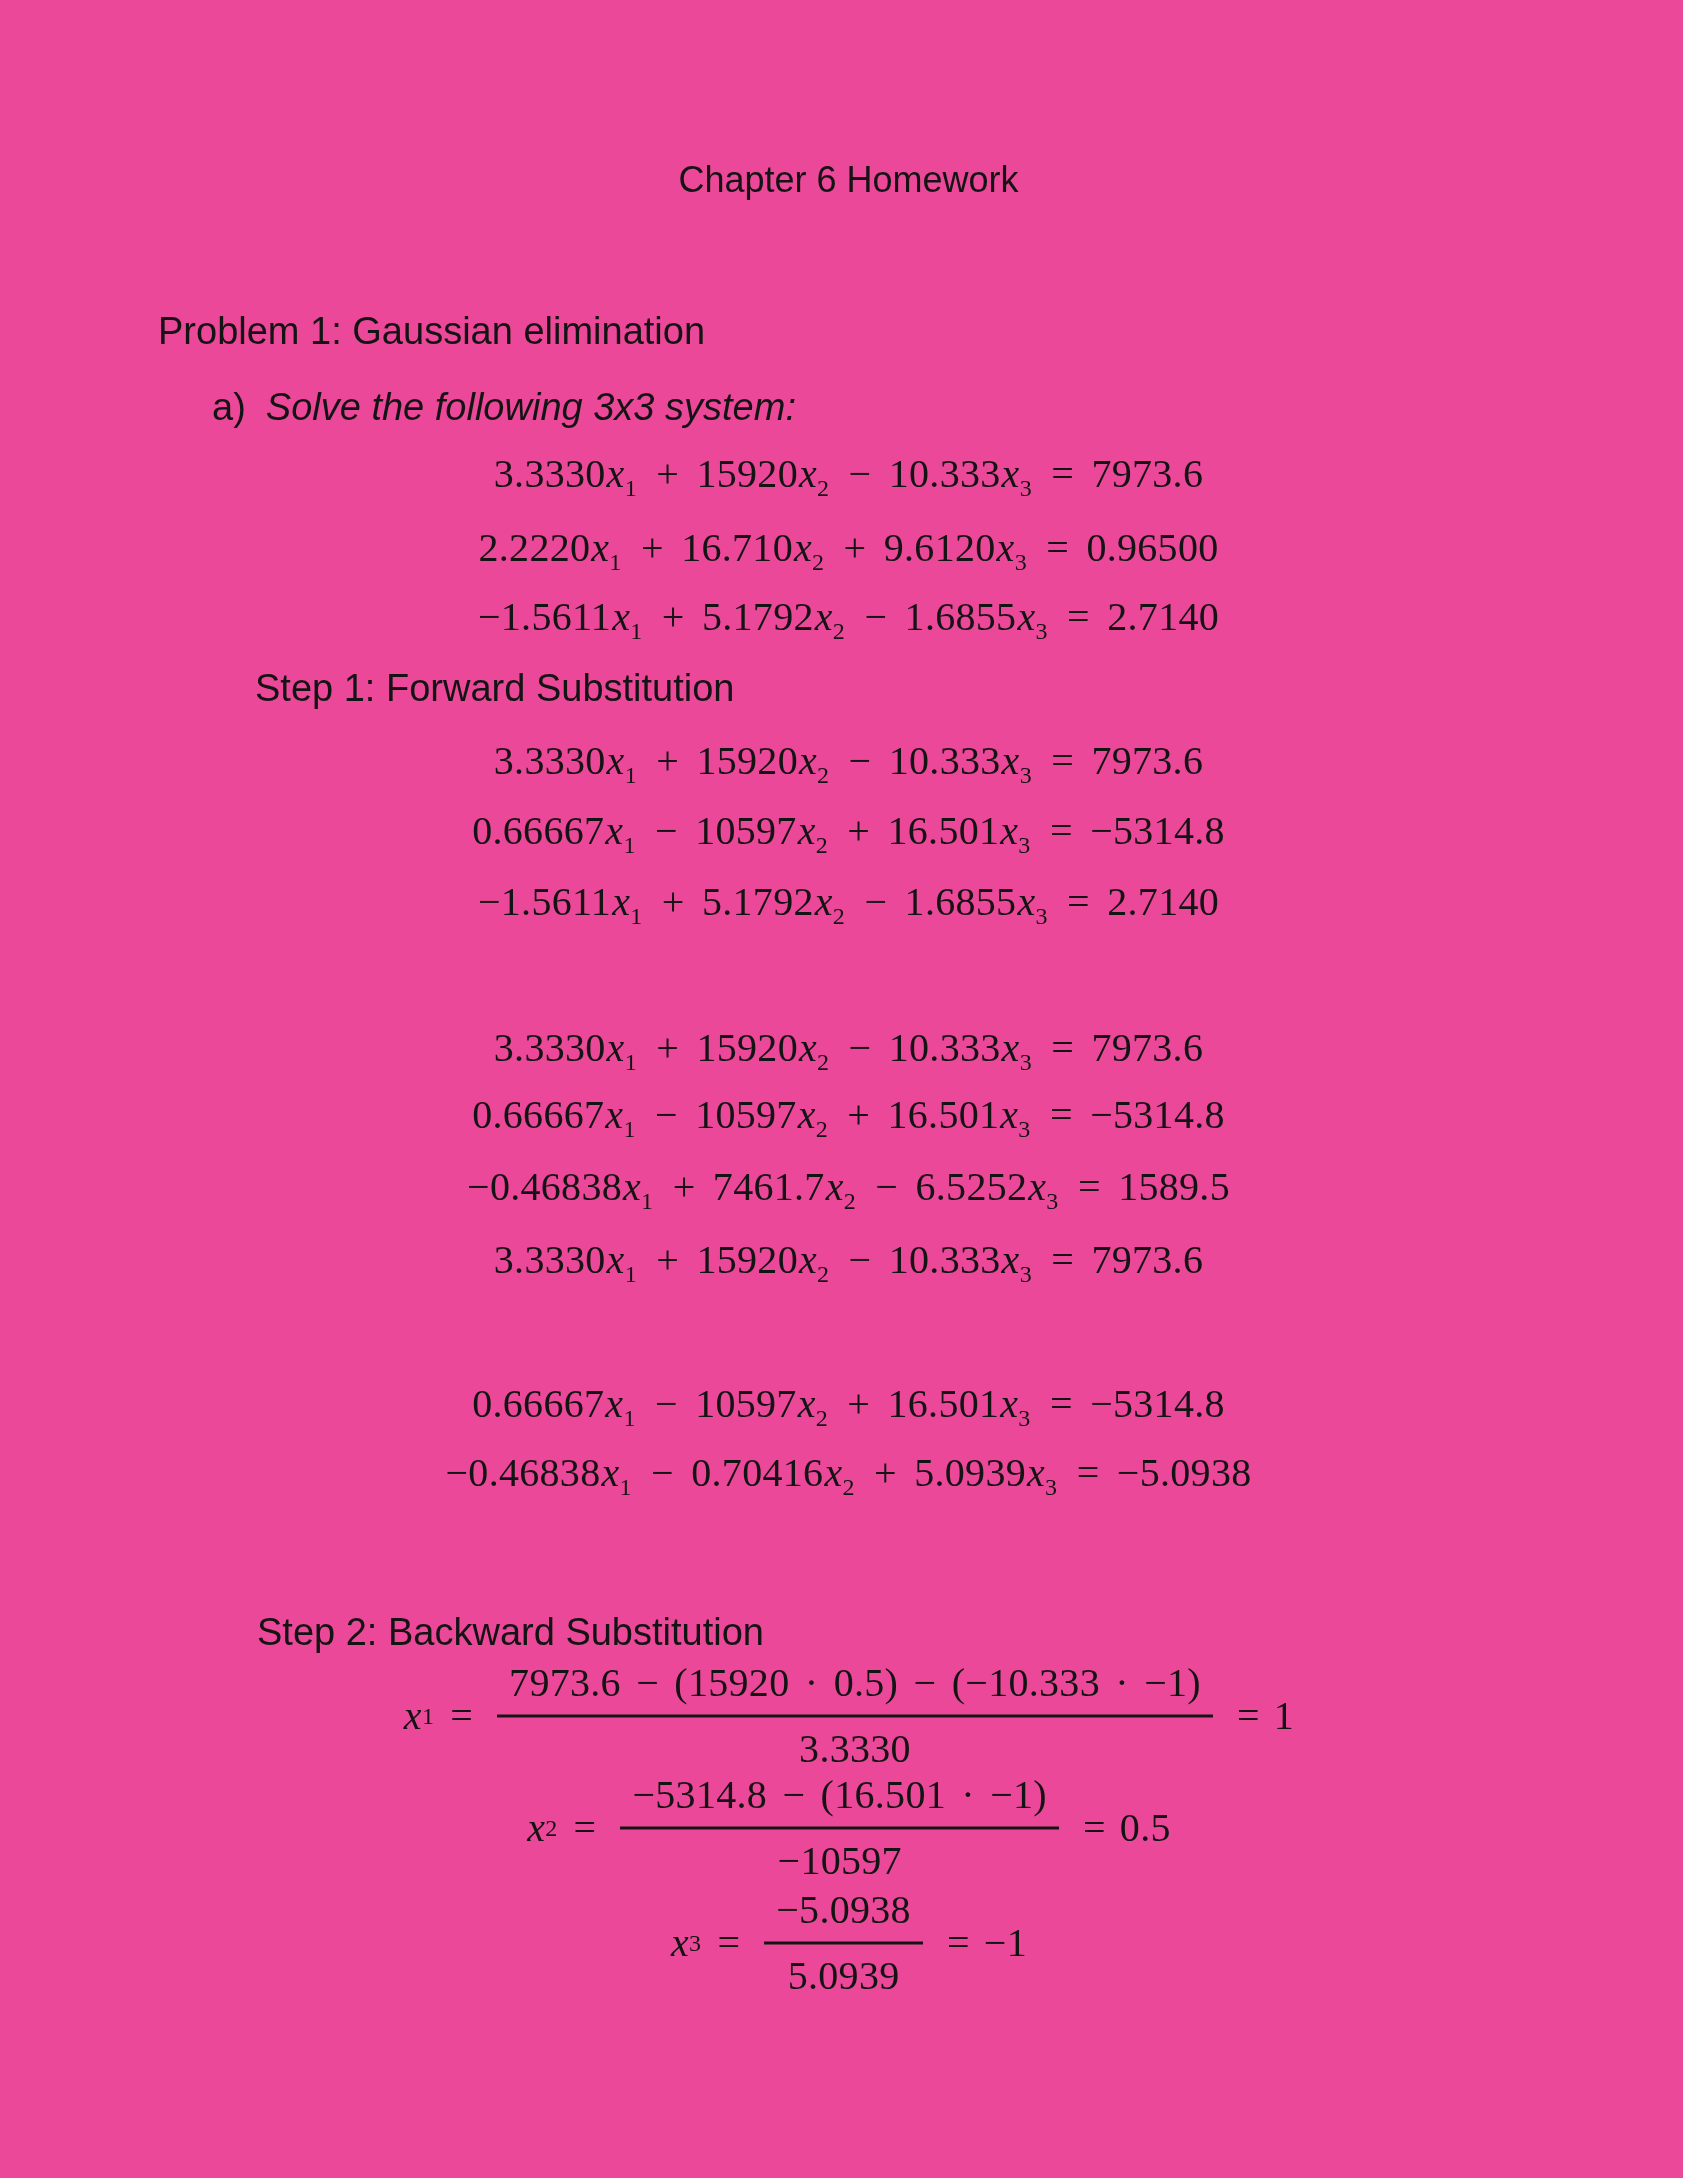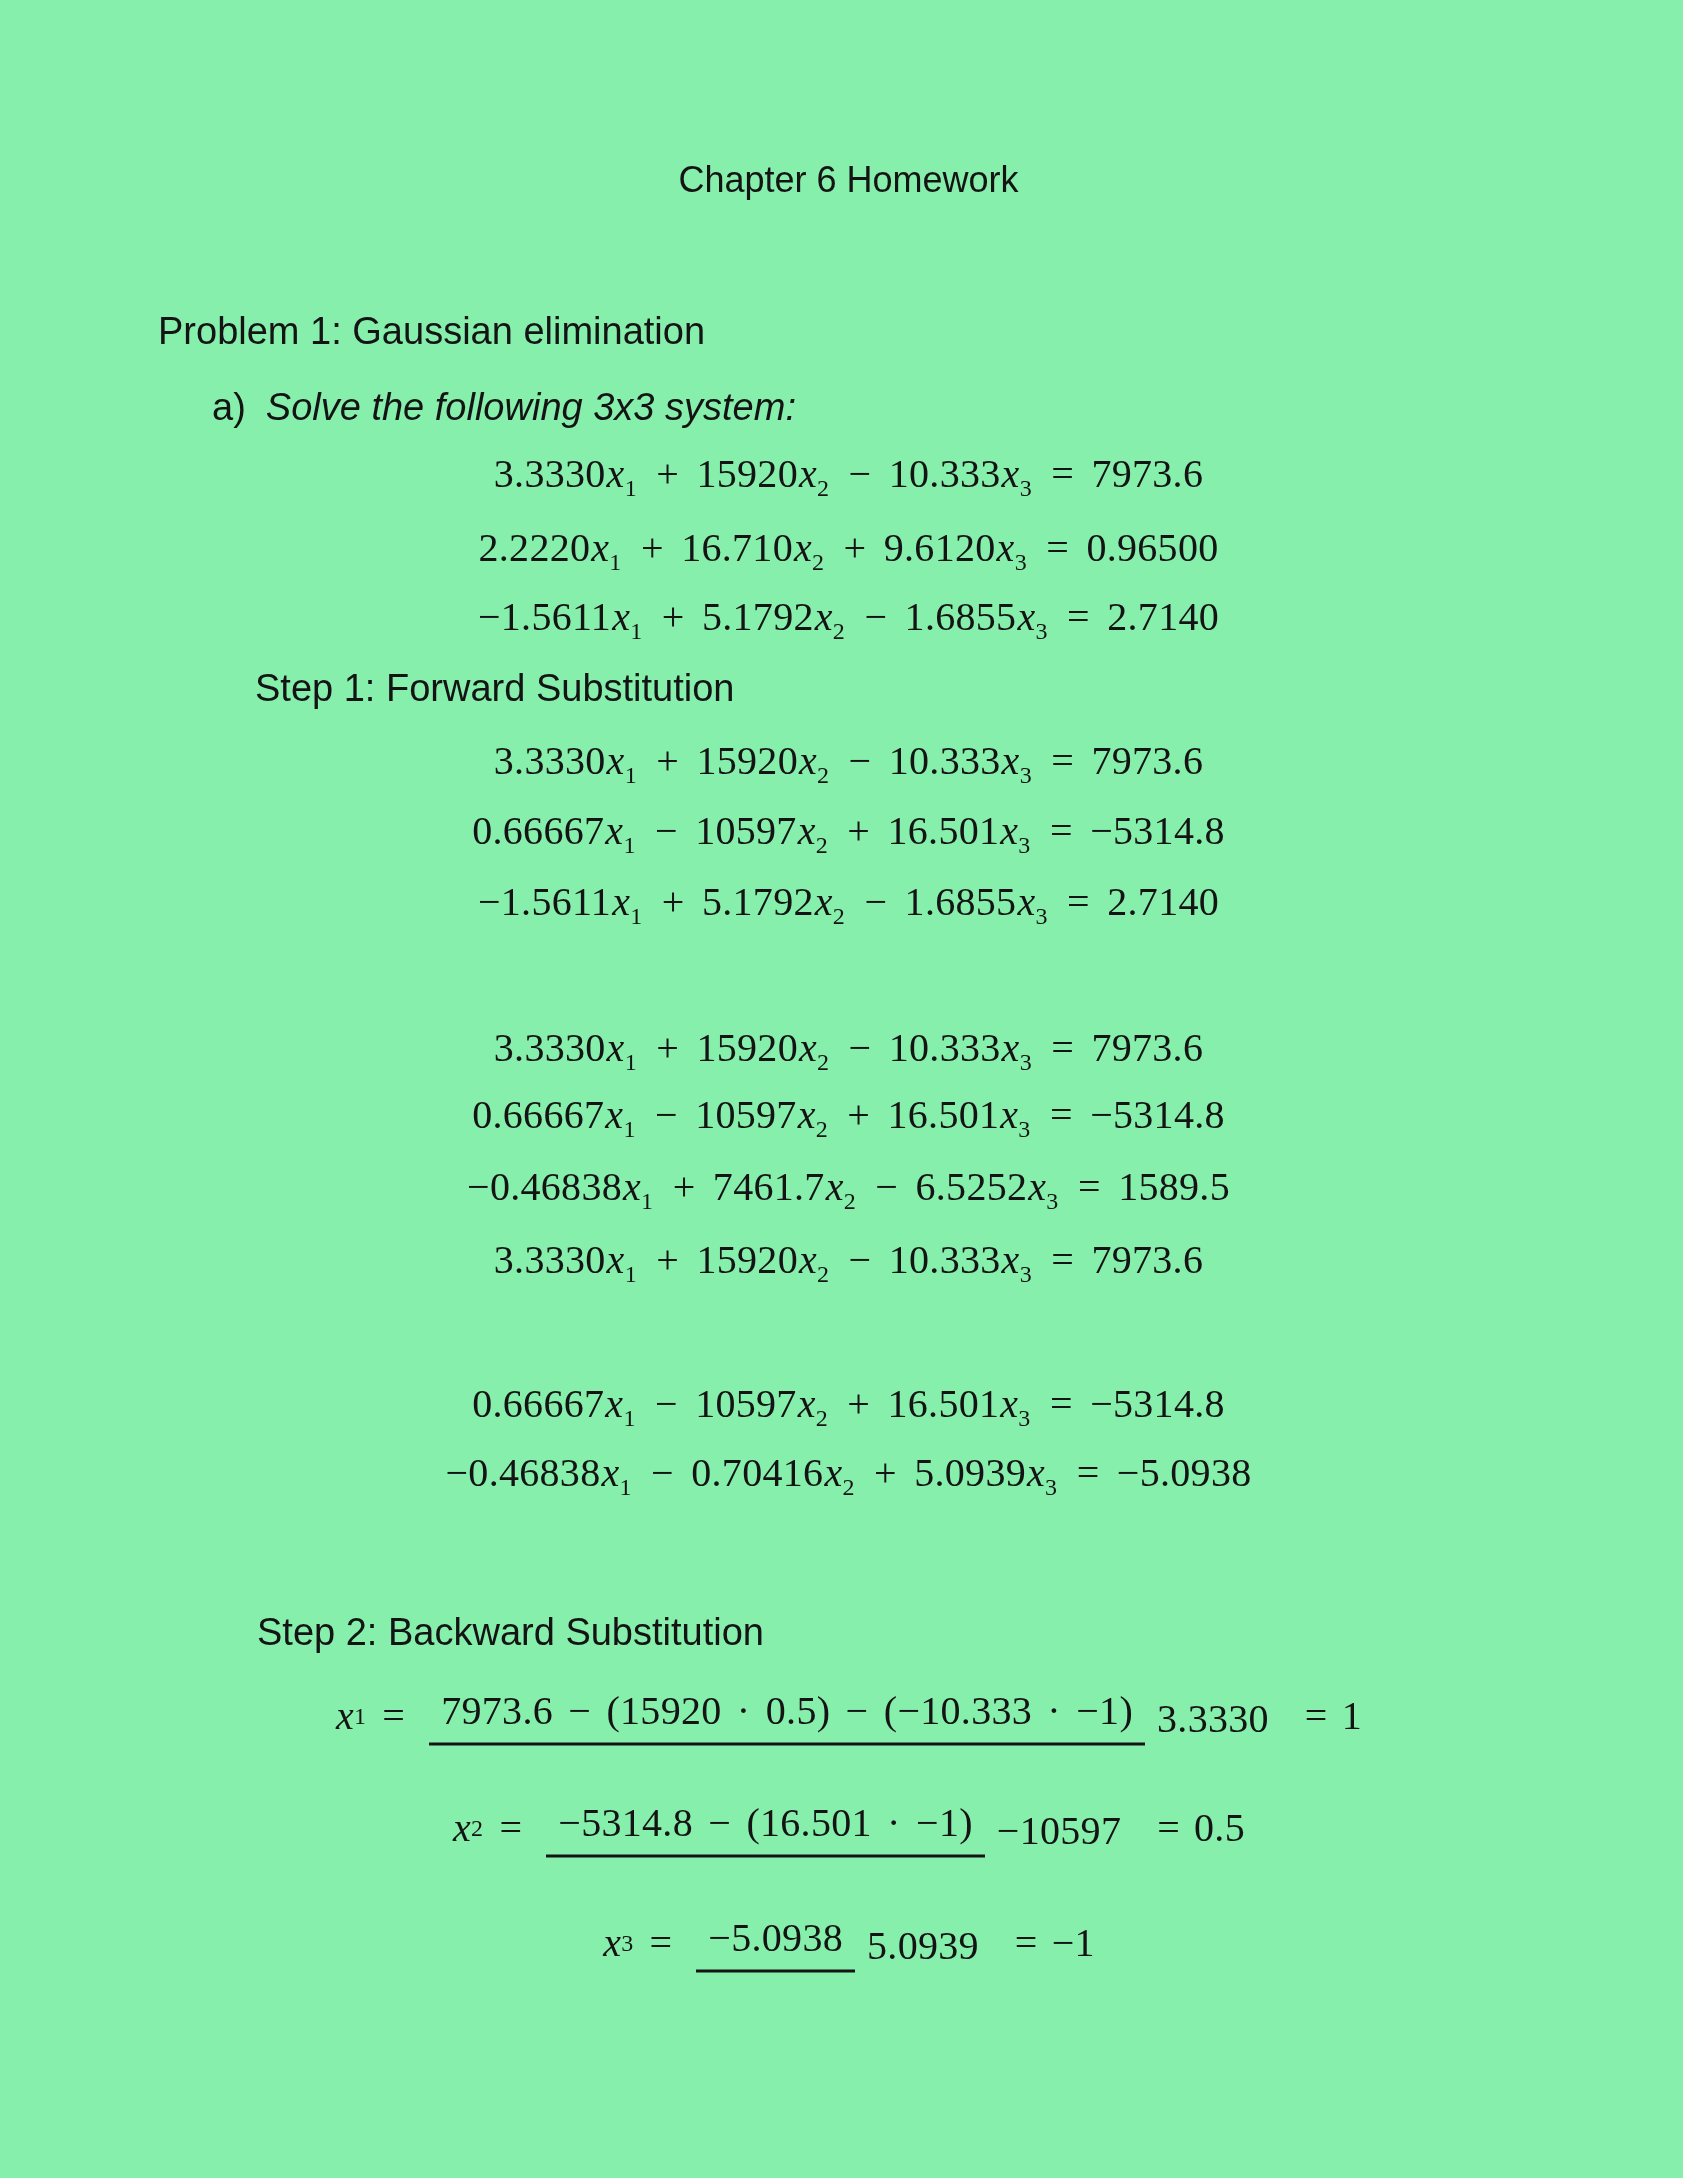--- a/index.html
+++ b/index.html
@@ -1,19 +1,19 @@
 <!DOCTYPE html>
 <html><head>
 <meta charset="utf-8">
 <style>
   html,body{margin:0;padding:0;background:#e9e9e9;}
   .page{
     position:relative;
     width:1683px;height:2178px;
-    background:#86efac;
+    background:#ec4899;
     color:#141414;
     font-family:"Liberation Sans",sans-serif;
     overflow:hidden;
   }
   .line{position:absolute;transform:translateY(-50%);white-space:nowrap;}
   .centered{left:14px;right:0;text-align:center;}
   .title{font-size:36px;}
   .h{font-size:38px;}
   .eq{
     font-family:"Liberation Serif","DejaVu Serif",serif;
@@ -26,21 +26,21 @@
   .partlabel{display:inline-block;}
   .parttext{display:inline-block;margin-left:20px;font-style:italic;}
   .fracline{
     position:absolute;left:14px;right:0;
     transform:translateY(-50%);
     display:flex;justify-content:center;align-items:center;
     font-family:"Liberation Serif","DejaVu Serif",serif;
     font-size:40px;letter-spacing:0.3px;word-spacing:5px;
     white-space:nowrap;
   }
-  .frac{display:inline-flex;flex-direction:row;align-items:center;margin:0 10px;}
+  .frac{display:inline-flex;flex-direction:column;align-items:center;margin:0 10px;}
   .num{padding:2px 12px 9px;border-bottom:3px solid #141414;}
   .den{padding:7px 12px 2px;}
   .eqop{margin:0 14px;}
 </style>
 </head>
 <body>
 
 <div class="page">
 
   <div class="line centered title" style="top:180px">Chapter 6 Homework</div>

